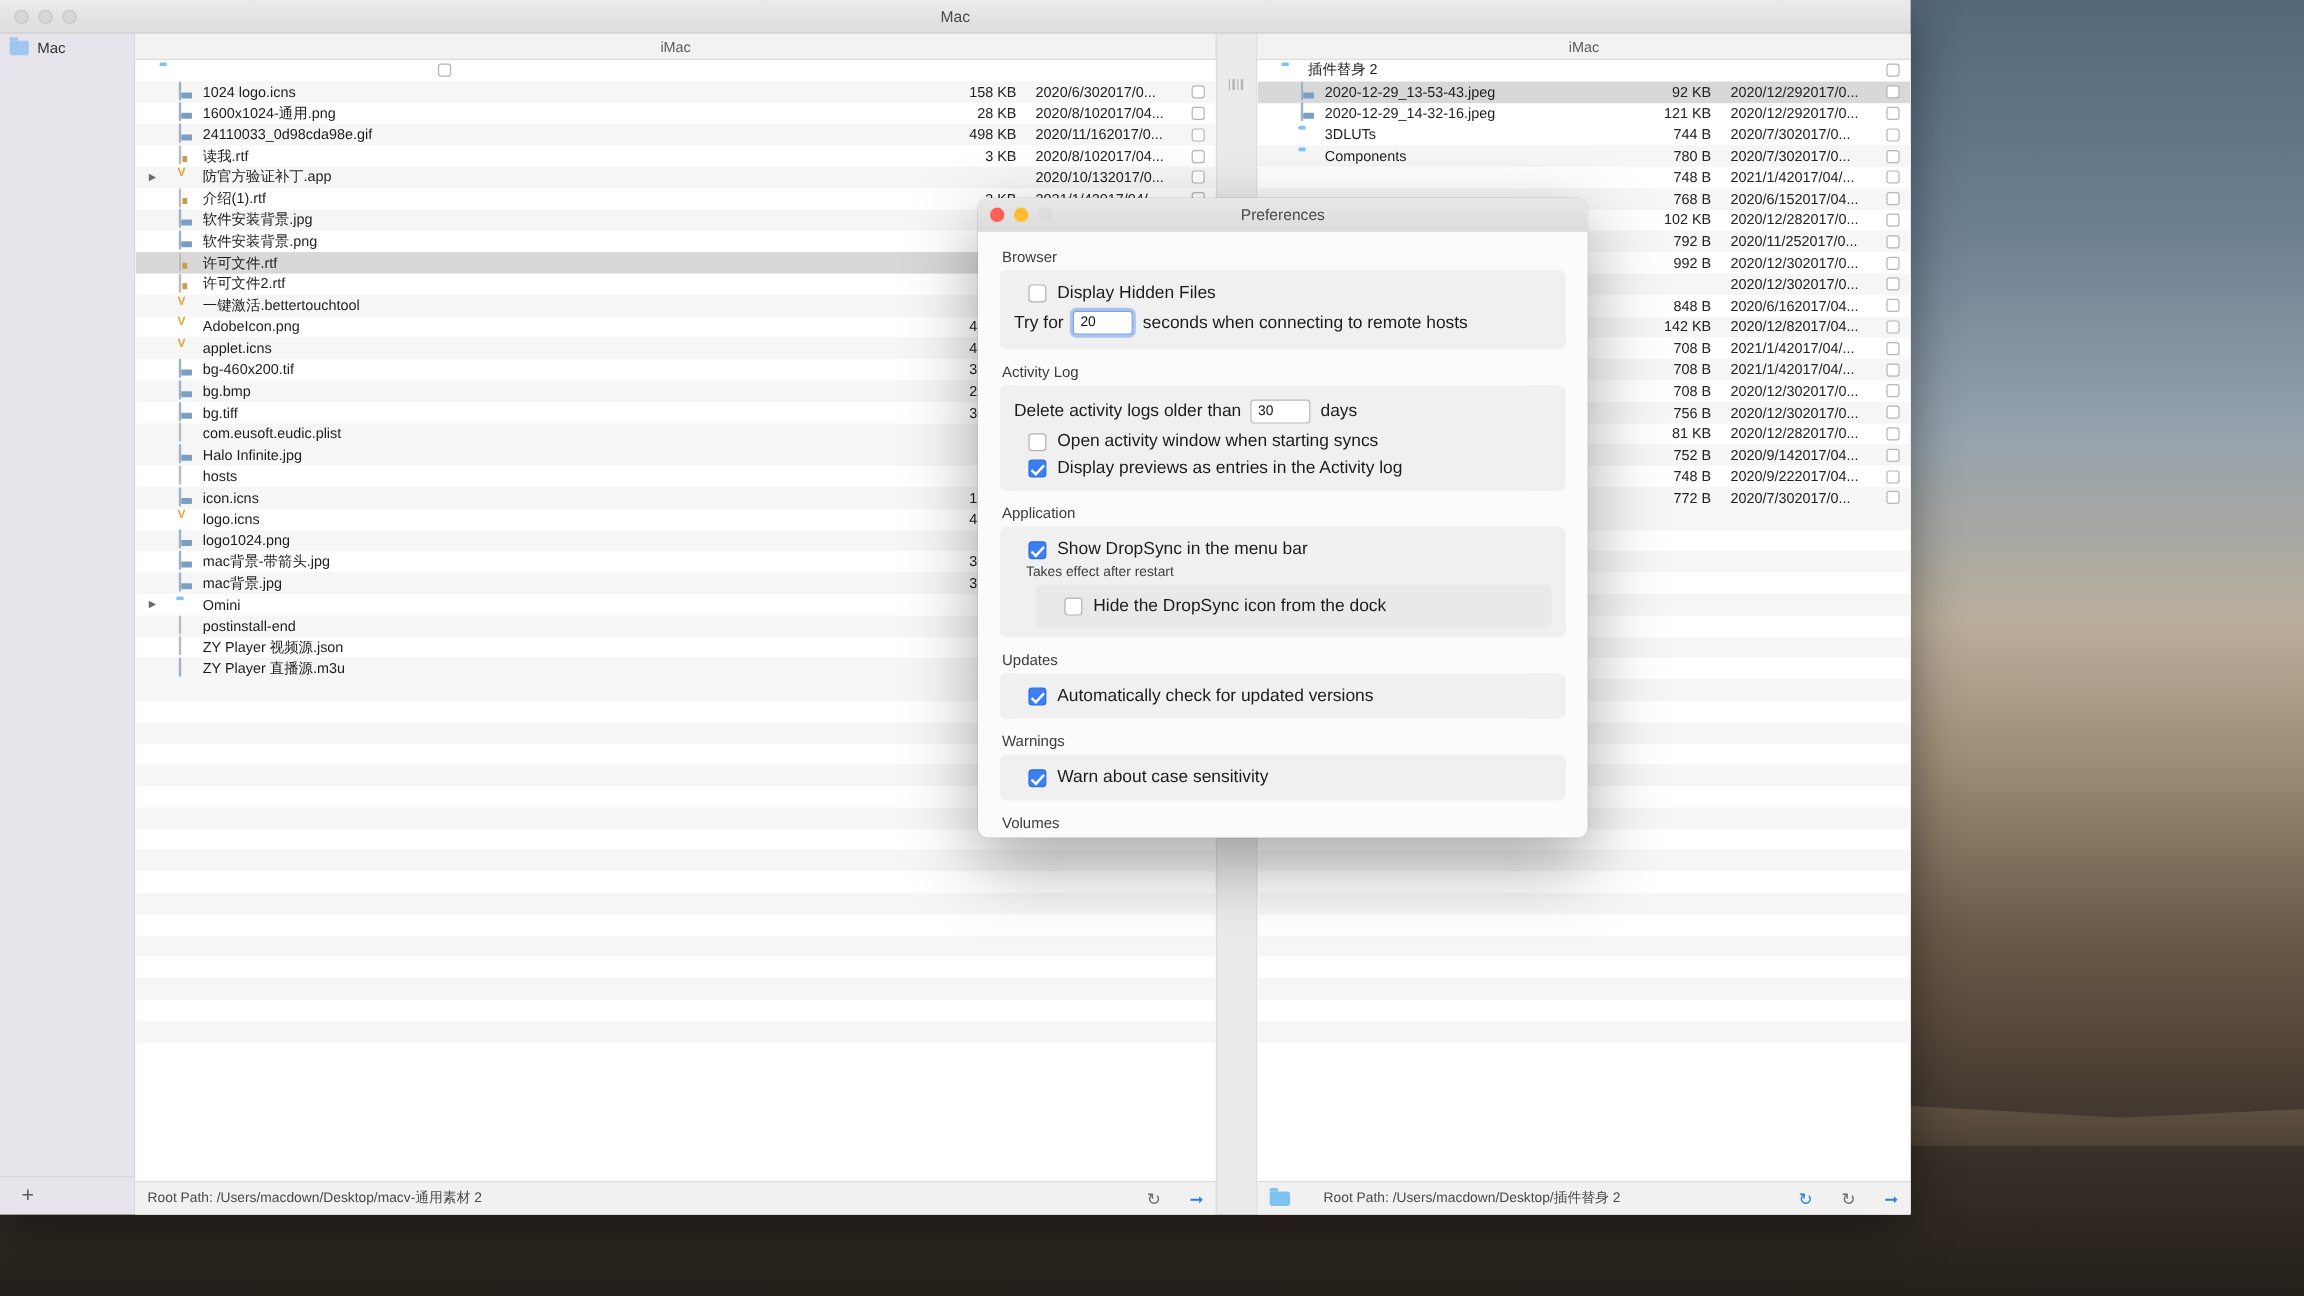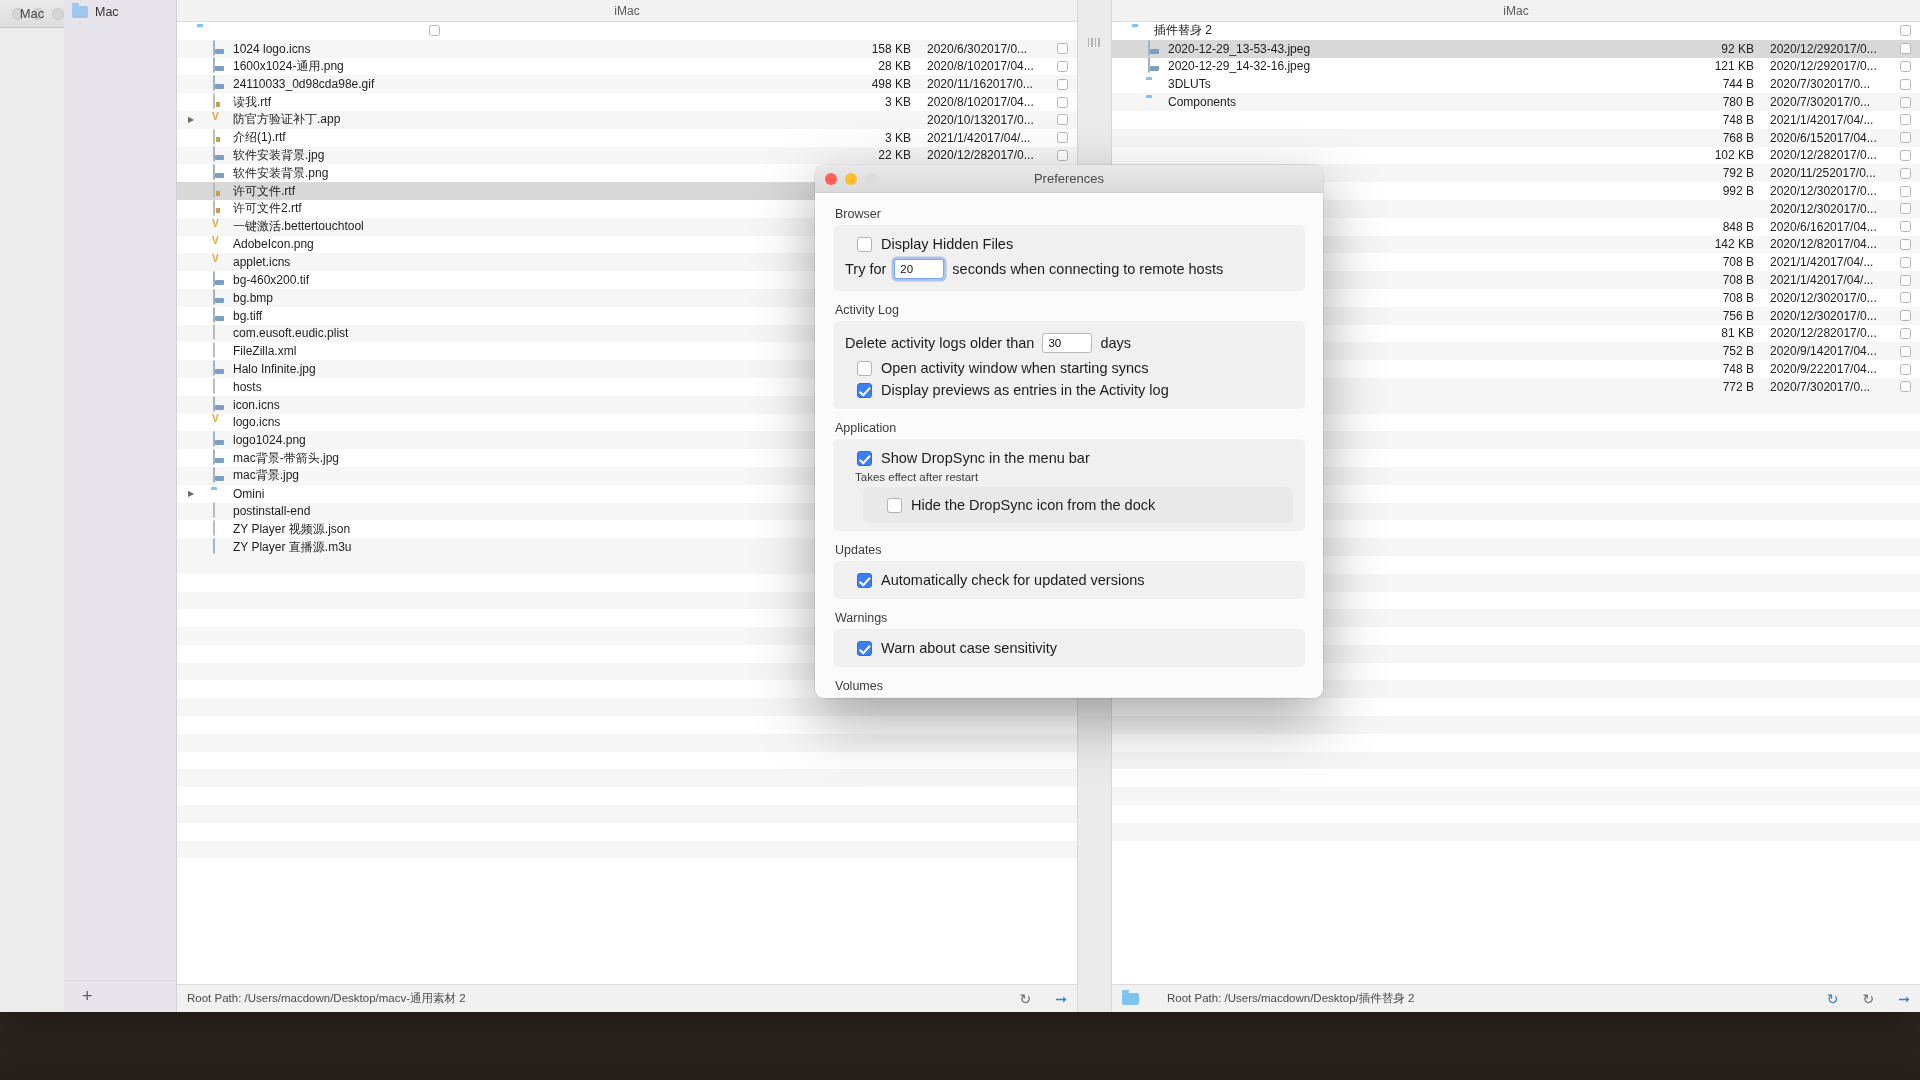--- a/index.html
+++ b/index.html
@@ -19,24 +19,24 @@
       linear-gradient(180deg,#536878 0%,#6d8092 18%,#96a3ad 34%,#b9ae9b 48%,#a08f79 58%,#6b5a48 72%,#3c332b 88%,#2b251f 100%);
   }
   .desk-ridge { position:absolute; left:0; top:905px; width:1920px; height:60px;
     background:linear-gradient(180deg,#6d5e4c,#4a3f33); clip-path:polygon(0 40%,8% 25%,18% 45%,30% 20%,44% 48%,58% 22%,70% 46%,82% 26%,92% 44%,100% 32%,100% 100%,0 100%); opacity:.85;}
   .desk-ground { position:absolute; left:0; top:955px; width:1920px; height:125px;
     background:linear-gradient(180deg,#3a3129,#241f1a);}
 
   
   .window {
     position: absolute; left: 0px; top: 0px;
-    width: 1920px; height: 1012px;
+    width: 1592px; height: 1012px;
     background: #ececec;
     box-shadow: 0 10px 40px rgba(0,0,0,.45);
-    display: flex; 
+    display: flex; flex-direction: column;
   }
   .titlebar {
     height: 28px; background: linear-gradient(180deg,#ecebeb,#dedddd);
     border-bottom: 1px solid #c9c8c8;
     display:flex; align-items:center; position:relative;
     flex-shrink: 0;
   }
   .traffic { display:flex; gap:8px; margin-left: 12px; }
   .tl { width:12px; height:12px; border-radius:50%; background:#d6d6d6; border:1px solid rgba(0,0,0,.08); }
   .titlebar .wtitle {
@@ -364,31 +364,20 @@
               <div class="disc"></div>
               <div class="" style="width: 14px; flex-shrink: 0;"></div>
               <span class="ico"><span class="ic-doc"></span></span>
               <div class="nm">com.eusoft.eudic.plist</div>
               <div class="sz">2 KB</div>
               <div class="dt">2020/12/302017/0...</div>
               <div class="ck">
                 <div class="chk-sm"></div>
               </div>
             </div>
-            <div class="row">
-              <div class="disc"></div>
-              <div class="" style="width: 14px; flex-shrink: 0;"></div>
-              <span class="ico"><span class="ic-doc"></span></span>
-              <div class="nm">FileZilla.xml</div>
-              <div class="sz">13 KB</div>
-              <div class="dt">2020/12/282017/0...</div>
-              <div class="ck">
-                <div class="chk-sm"></div>
-              </div>
-            </div>
             <div class="row alt">
               <div class="disc"></div>
               <div class="" style="width: 14px; flex-shrink: 0;"></div>
               <span class="ico"><span class="ic-img"></span></span>
               <div class="nm">Halo Infinite.jpg</div>
               <div class="sz">29 KB</div>
               <div class="dt">2020/12/282017/0...</div>
               <div class="ck">
                 <div class="chk-sm"></div>
               </div>

